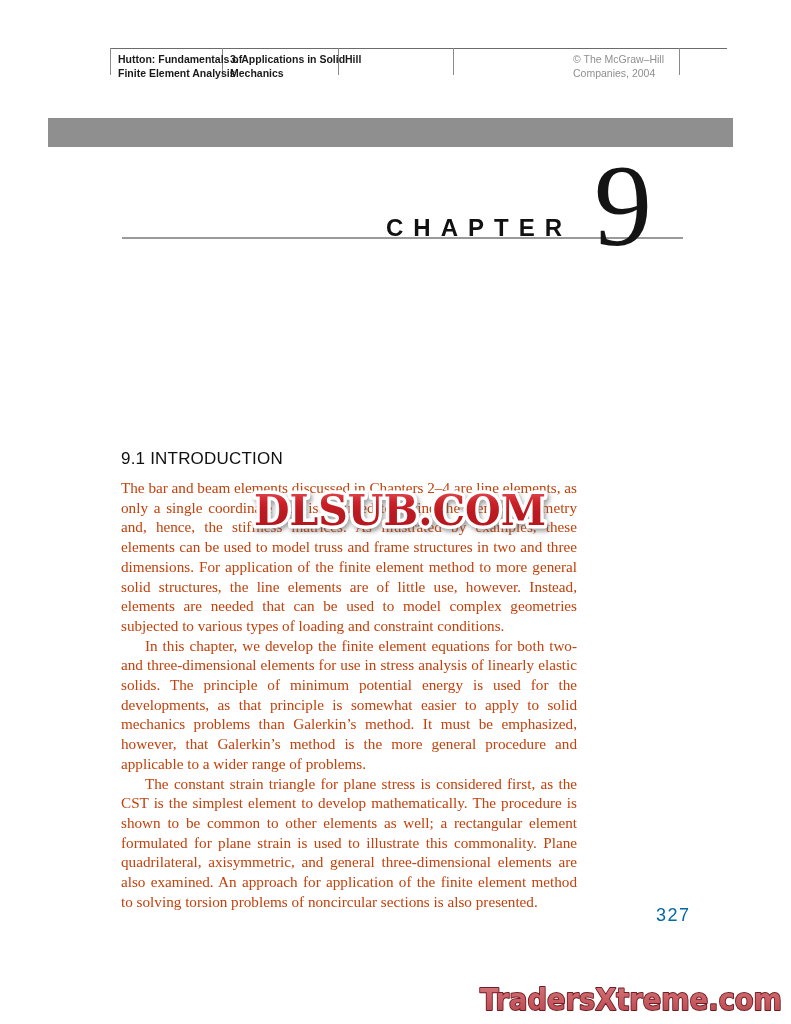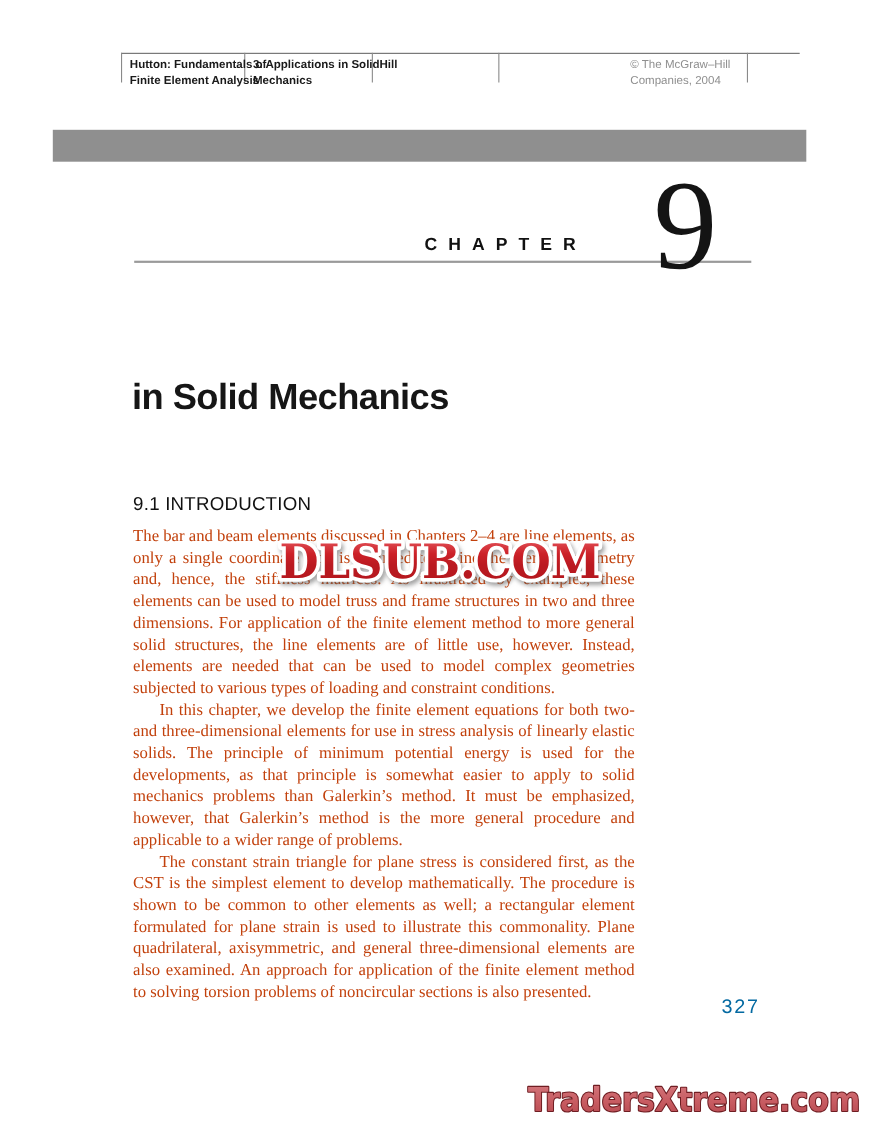--- a/index.html
+++ b/index.html
@@ -50,21 +50,21 @@
   
   .chapter-rule {
     position: absolute;
     left: 122px; top: 237px;
     width: 561px; height: 2px;
     background: #9a9a9a;
   }
   .chapter-label {
     position: absolute;
     left: 386px; top: 214px;
-    font-size: 16px;
+    font-size: 24px;
     font-weight: bold;
     letter-spacing: 10px;
     color: #111111;
   }
   .chapter-number {
     position: absolute;
     left: 594px; top: 148px;
     font-family: "Liberation Serif", serif;
     font-size: 116px;
     line-height: 1;
@@ -145,21 +145,20 @@
     <div>Companies, 2004</div>
   </div>
 
   <div class="banner"></div>
 
   <div class="chapter-rule"></div>
   <div class="chapter-label">CHAPTER</div>
   <div class="chapter-number">9</div>
 
   <div class="page-title">
-    <div>in Solid Mechanics</div>
   </div>
 
   <div class="section-heading">9.1 INTRODUCTION</div>
 
   <div class="body-text">
     <p>The bar and beam elements discussed in Chapters 2–4 are line elements, as only a single coordinate axis is required to define the element geometry and, hence, the stiffness matrices. As illustrated by examples, these elements can be used to model truss and frame structures in two and three dimensions. For application of the finite element method to more general solid structures, the line elements are of little use, however. Instead, elements are needed that can be used to model complex geometries subjected to various types of loading and constraint conditions.</p>
     <p class="indent">In this chapter, we develop the finite element equations for both two- and three-dimensional elements for use in stress analysis of linearly elastic solids. The principle of minimum potential energy is used for the developments, as that principle is somewhat easier to apply to solid mechanics problems than Galerkin’s method. It must be emphasized, however, that Galerkin’s method is the more general procedure and applicable to a wider range of problems.</p>
     <p class="indent">The constant strain triangle for plane stress is considered first, as the CST is the simplest element to develop mathematically. The procedure is shown to be common to other elements as well; a rectangular element formulated for plane strain is used to illustrate this commonality. Plane quadrilateral, axisymmetric, and general three-dimensional elements are also examined. An approach for application of the finite element method to solving torsion problems of noncircular sections is also presented.</p>
   </div>
 

